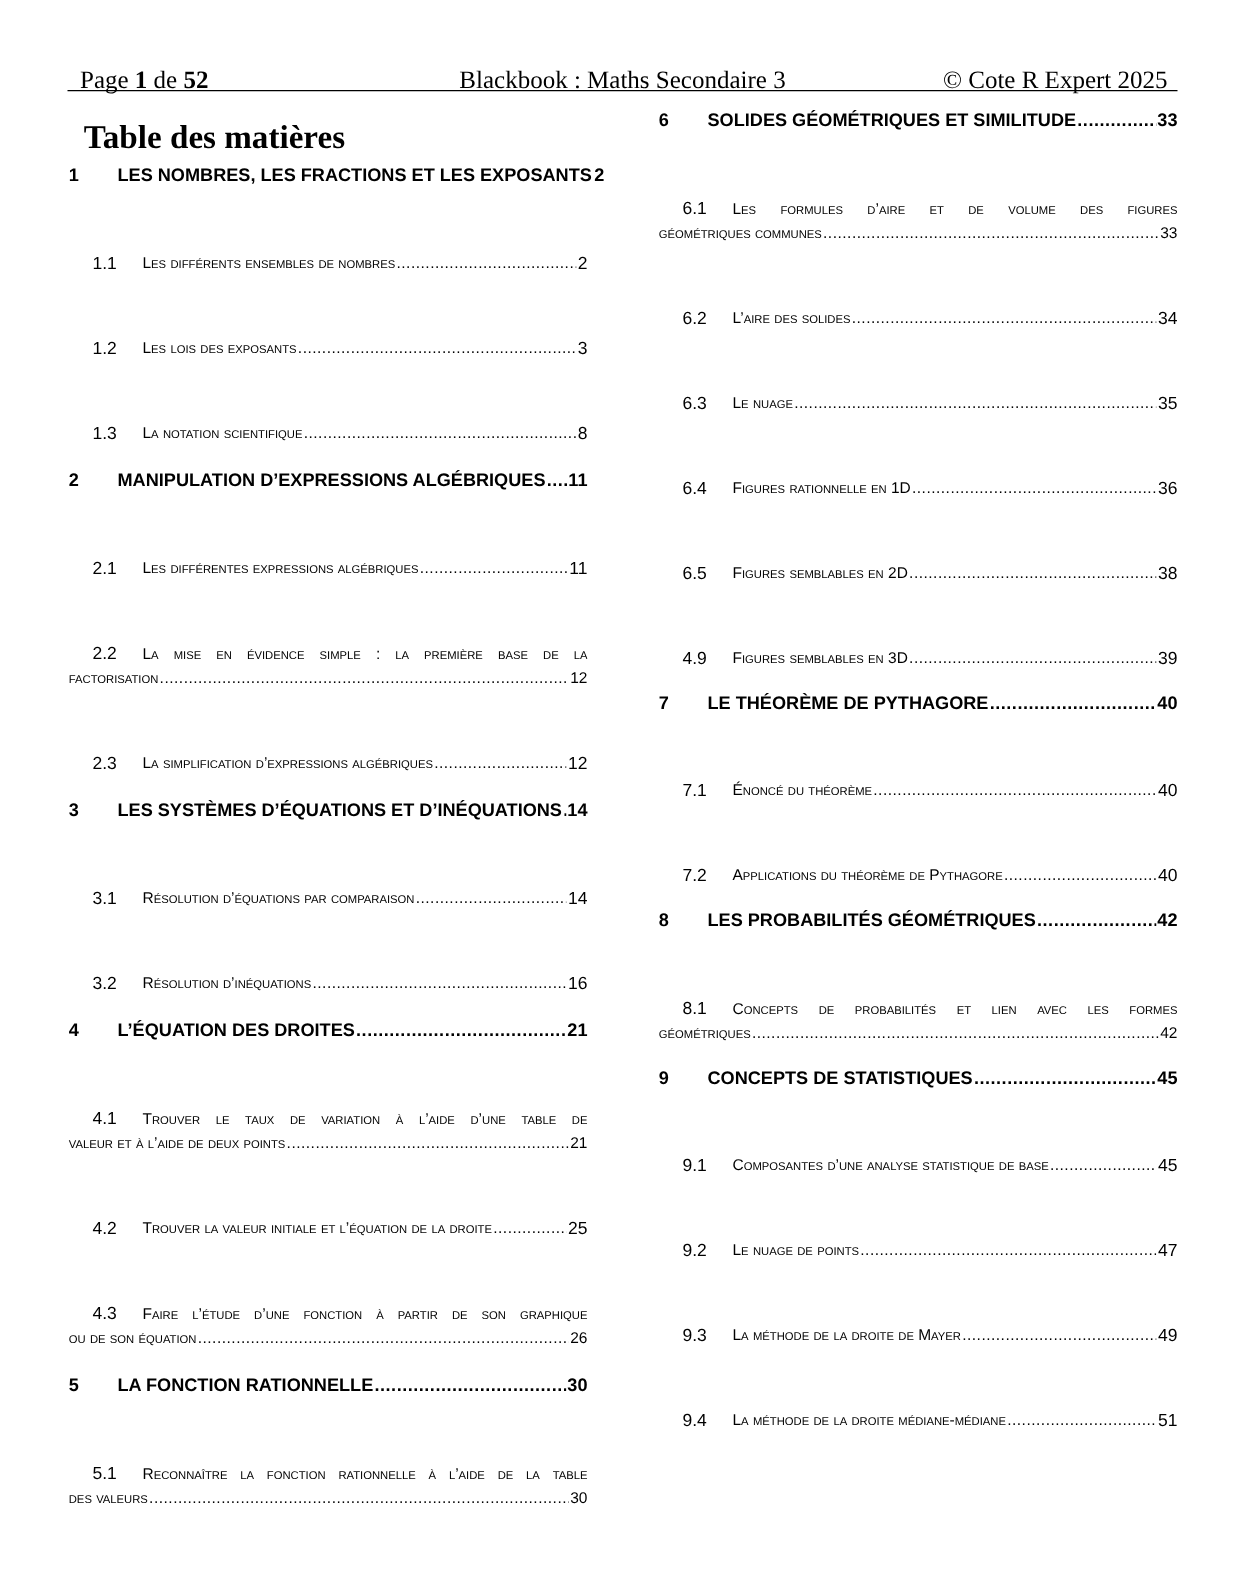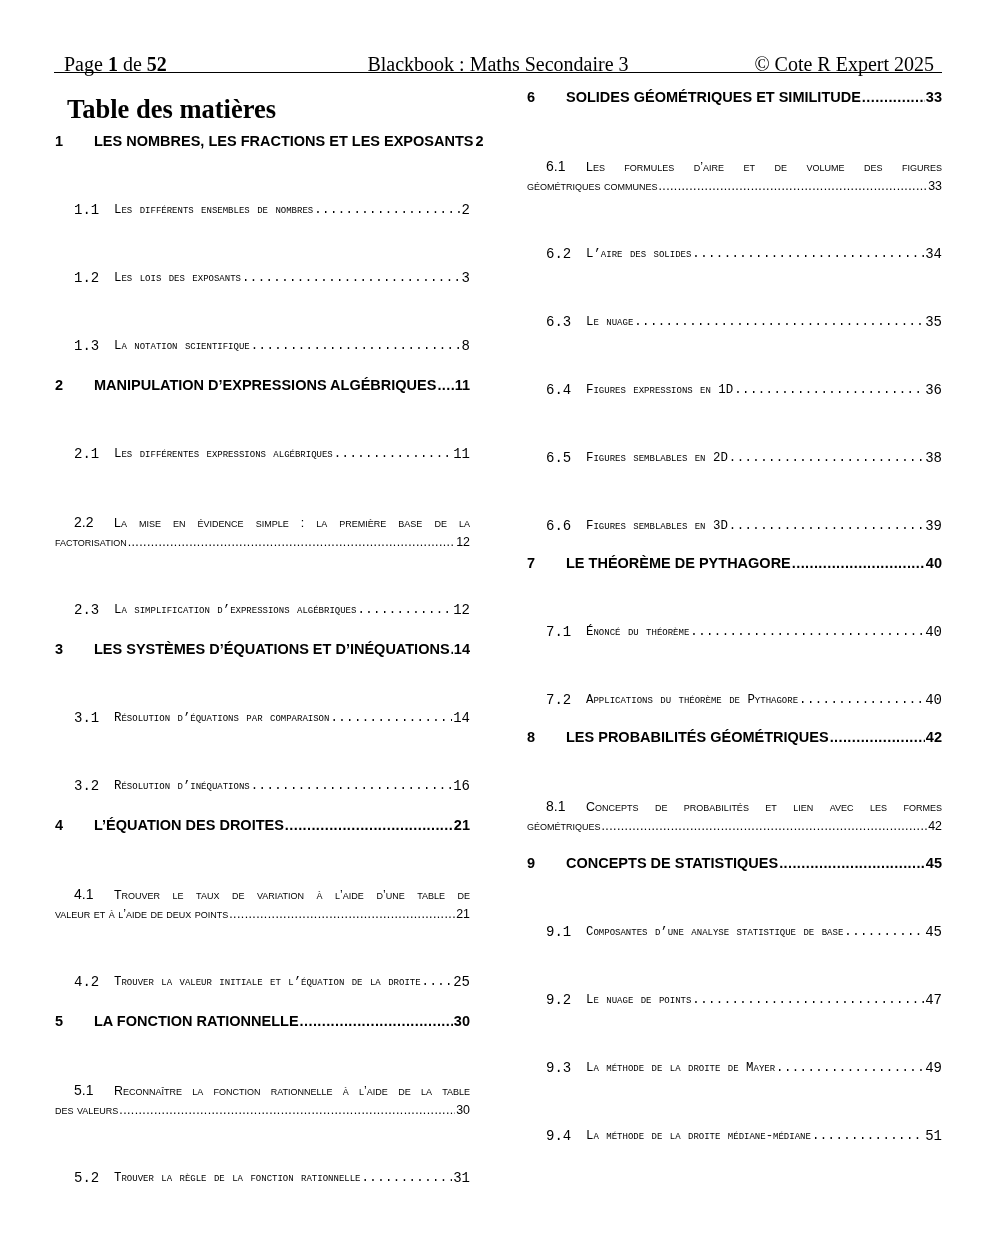--- a/index.html
+++ b/index.html
@@ -15,21 +15,21 @@
   .col-right { left:527px; top:86px; }
   .chapter { display:flex; align-items:baseline; font-weight:bold; font-size:14.5px; height:22px; line-height:22px; margin-bottom:8px; }
   .chapter .num { width:39px; flex:none; }
   .entry-label { white-space:nowrap; }
   .leader { flex:1; overflow:hidden; white-space:nowrap; margin:0 1px; }
   .leader::after { content:"........................................................................................................................................................................................................"; letter-spacing:0.4px; }
   .page { flex:none; }
   .section { position:relative; font-size:12.4px; line-height:20px; padding-left:19px;margin-top:48px; }
   .section .sc { font-variant:small-caps; }
   .section .snum { display:inline-block; width:40px; font-size:14px; }
-  .sline { display:flex; align-items:center; height:20px;font-family:Liberation Mono, monospace; }
+  .sline { display:flex; align-items:center; height:20px; }
   .sline .page { font-size:14px; }
   .wrap-first { text-align:justify; text-align-last:justify; height:20px; white-space:nowrap; overflow:hidden; }
   .wrap-cont { display:flex; align-items:center; height:20px; margin-left:-19px; }
   .group { margin-bottom:18px; }
   .group-right { margin-bottom:16px; }
 </style>
 </head>
 <body>
 
 <div class="header">
@@ -145,20 +145,28 @@
         </div>
       </div>
       <div class="section">
         <div class="sline">
           <span class="snum">4.2</span>
           <span class="entry-label sc">Trouver la valeur initiale et l’équation de la droite</span>
           <span class="leader"></span>
           <span class="page">25</span>
         </div>
       </div>
+      <div class="section">
+        <div class="wrap-first sc"><span class="snum" style="font-variant: normal;">4.3</span><span>Faire l’étude d’une fonction à partir de son graphique</span></div>
+        <div class="wrap-cont">
+          <span class="entry-label sc">ou de son équation</span>
+          <span class="leader"></span>
+          <span class="page">26</span>
+        </div>
+      </div>
     </div>
     <div class="group">
       <div class="chapter">
         <span class="num">5</span>
         <span class="entry-label">LA FONCTION RATIONNELLE</span>
         <span class="leader"></span>
         <span class="page">30</span>
       </div>
       <div class="section">
         <div class="wrap-first sc"><span class="snum" style="font-variant: normal;">5.1</span><span>Reconnaître la fonction rationnelle à l’aide de la table</span></div>
@@ -206,36 +214,36 @@
         <div class="sline">
           <span class="snum">6.3</span>
           <span class="entry-label sc">Le nuage</span>
           <span class="leader"></span>
           <span class="page">35</span>
         </div>
       </div>
       <div class="section">
         <div class="sline">
           <span class="snum">6.4</span>
-          <span class="entry-label sc">Figures expressions en 1D</span>
+          <span class="entry-label sc">Figures rationnelle en 1D</span>
           <span class="leader"></span>
           <span class="page">36</span>
         </div>
       </div>
       <div class="section">
         <div class="sline">
           <span class="snum">6.5</span>
           <span class="entry-label sc">Figures semblables en 2D</span>
           <span class="leader"></span>
           <span class="page">38</span>
         </div>
       </div>
       <div class="section">
         <div class="sline">
-          <span class="snum">6.6</span>
+          <span class="snum">4.9</span>
           <span class="entry-label sc">Figures semblables en 3D</span>
           <span class="leader"></span>
           <span class="page">39</span>
         </div>
       </div>
     </div>
     <div class="group group-right">
       <div class="chapter">
         <span class="num">7</span>
         <span class="entry-label">LE THÉORÈME DE PYTHAGORE</span>

